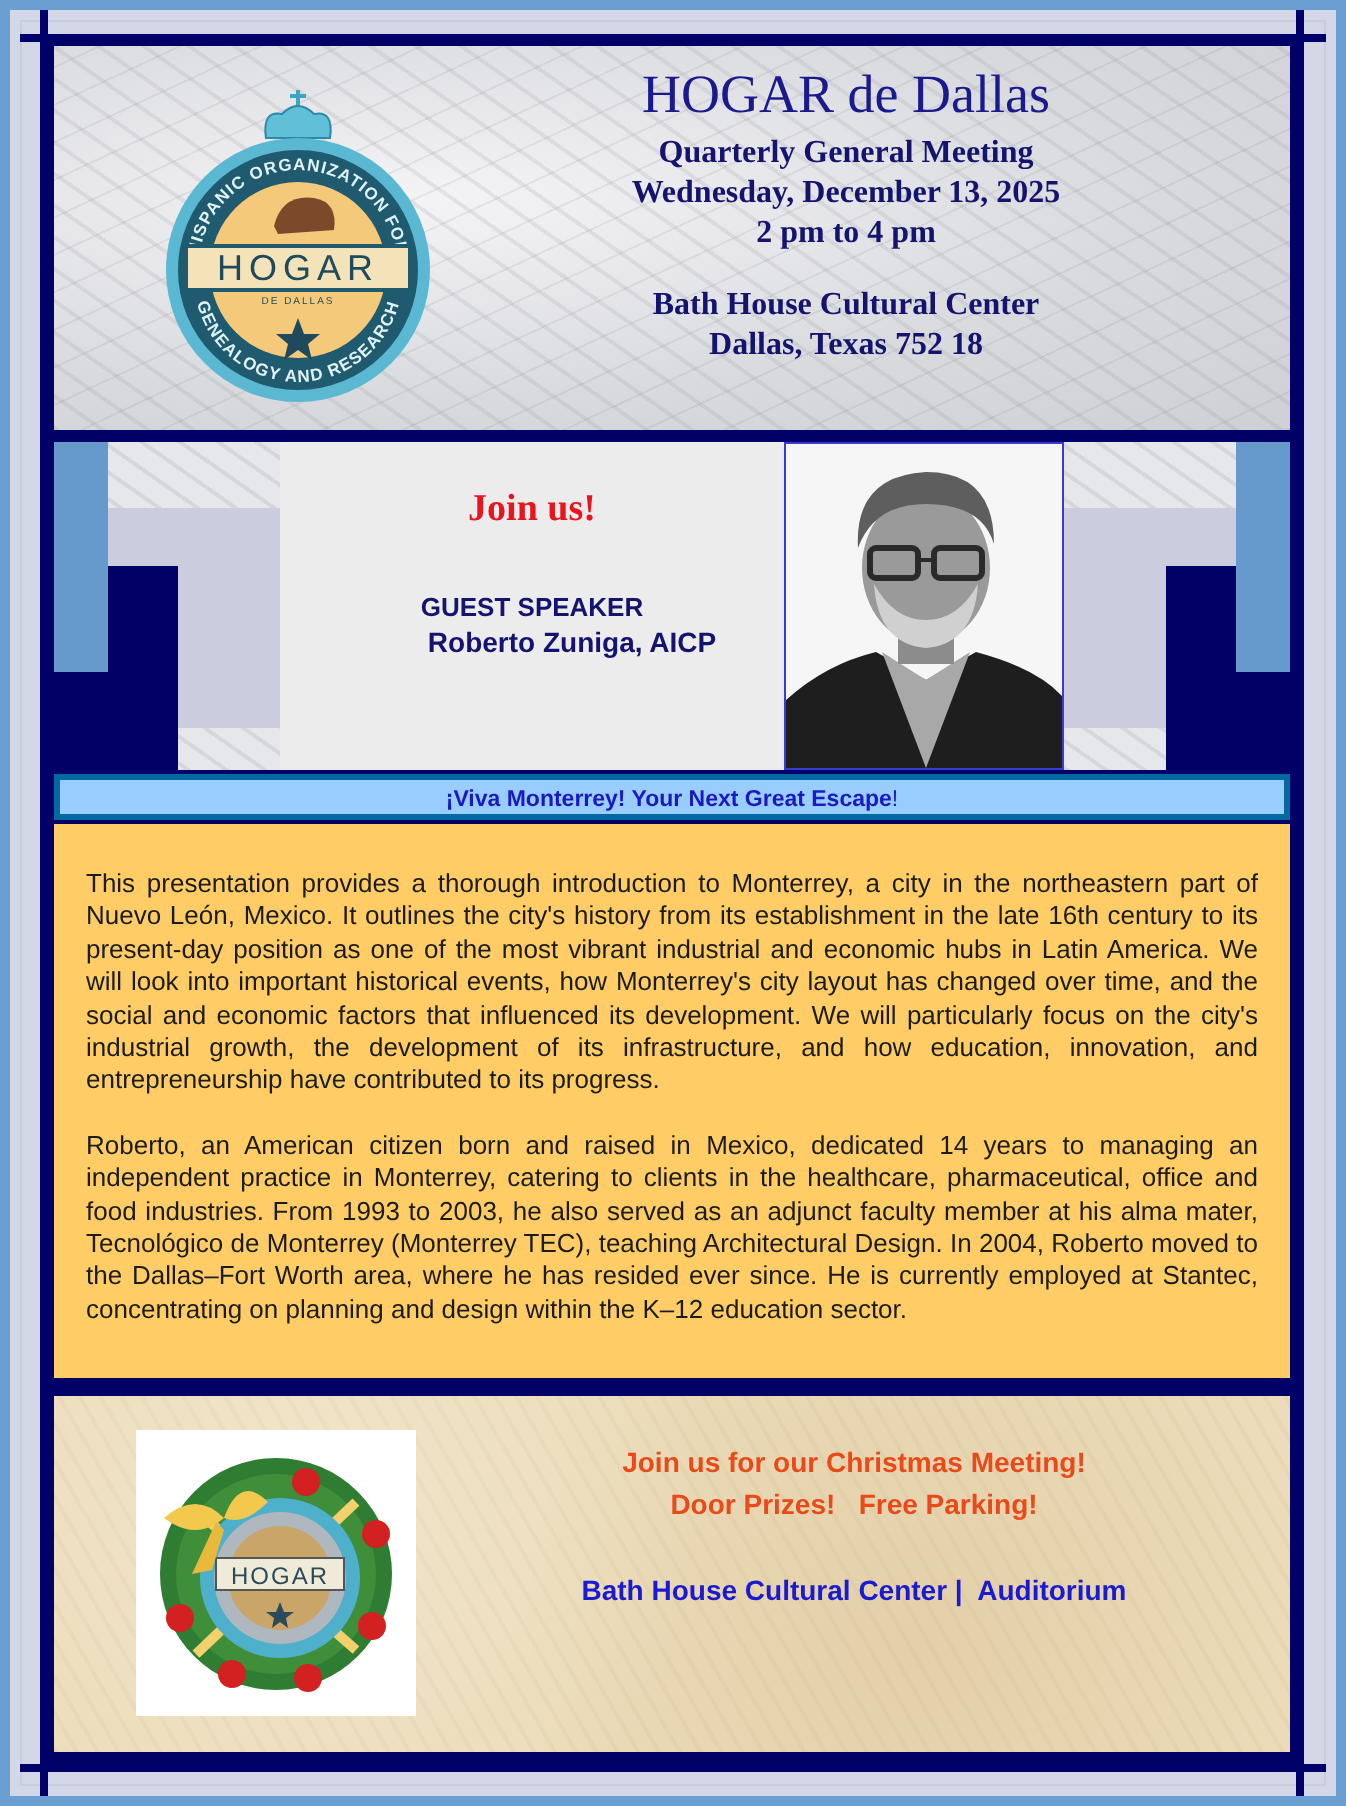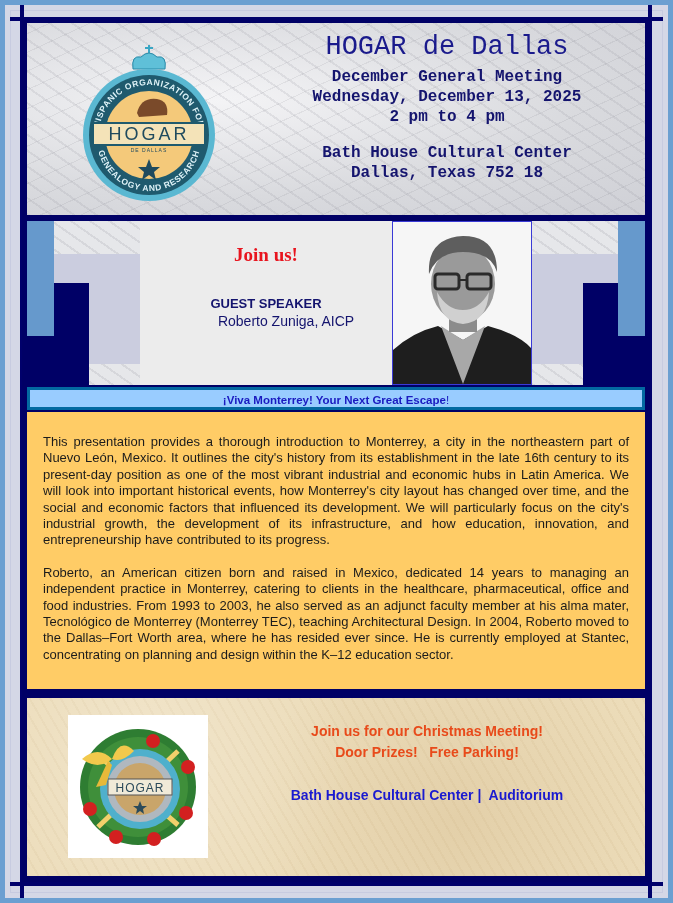--- a/index.html
+++ b/index.html
@@ -34,22 +34,22 @@
     background:
       repeating-linear-gradient(35deg, rgba(150,150,160,0.18) 0 2px, transparent 2px 13px),
       repeating-linear-gradient(-25deg, rgba(120,120,130,0.12) 0 1px, transparent 1px 17px),
       radial-gradient(ellipse at 30% 40%, #f4f4f6 0%, #d9dade 60%, #cfd0d6 100%);
     background-color: #e2e3e7;
   }
   .logo {
     position: absolute; left: 52px; top: 20px; width: 140px; height: 160px;
   }
   .header-text {
-    position: absolute; left: 280px; top: 8px; width: 280px; text-align: center;
-    font-family: Liberation Mono, monospace; color: #14147a;
+    position: absolute; left: 256px; top: 8px; width: 280px; text-align: center;
+    font-family: Liberation Serif, serif; color: #14147a;
   }
   .h-title { font-size: 27px; line-height: 32px; color: #1a1a8c; }
   .h-line { font-size: 16px; font-weight: bold; line-height: 20px; color: #14146e; }
   .h-gap { height: 16px; }
 
   
   .middle {
     position: absolute; left: 5px; top: 201px; width: 618px; height: 164px;
     background: #3b82f6;
   }
@@ -66,21 +66,21 @@
     position: absolute; left: 113px; top: 0; width: 252px; height: 164px;
     background: #ececec; text-align: center;
   }
   .join-us {
     margin-top: 23px; font-family: "Liberation Serif", serif; font-weight: bold;
     font-size: 19px; color: #e8141e;
   }
   .guest-label {
     margin-top: 29px; font-weight: bold; font-size: 13px; color: #14146e; line-height: 17px;
   }
-  .guest-name { font-weight: normal; font-size: 14px; color: #14146e; line-height: 19px; margin-left: 40px; }
+  .guest-name { font-weight: bold; font-size: 14px; color: #14146e; line-height: 19px; margin-left: 40px; }
   .photo {
     position: absolute; left: 365px; top: 0; width: 140px; height: 164px;
     box-sizing: border-box; border: 1px solid #3a3ad6;
     background: #ffffff; overflow: hidden;
   }
 
   
   .banner {
     position: absolute; left: 5px; top: 367px; width: 618px; height: 23px;
     box-sizing: border-box; border: 3px solid #0369a1;
@@ -158,21 +158,21 @@
 
       <rect x="14" y="80" width="112" height="22" fill="#f4e3b8" stroke="#1f5a6e" stroke-width="2"></rect>
       <text x="70" y="97" text-anchor="middle" font-family="Liberation Sans, sans-serif" font-size="18" fill="#1f4a5e" letter-spacing="3">HOGAR</text>
       <text x="70" y="109" text-anchor="middle" font-family="Liberation Sans, sans-serif" font-size="5" fill="#1f4a5e" letter-spacing="1">DE DALLAS</text>
 
       <polygon points="70,116 73,124 81,124 75,129 77,137 70,132 63,137 65,129 59,124 67,124" fill="#1f4a5e"></polygon>
     </svg>
 
     <div class="header-text">
       <div class="h-title">HOGAR de Dallas</div>
-      <div class="h-line" style="margin-top:4px;">December General Meeting</div>
+      <div class="h-line" style="margin-top:4px;">Quarterly General Meeting</div>
       <div class="h-line">Wednesday, December 13, 2025</div>
       <div class="h-line">2 pm to 4 pm</div>
       <div class="h-gap"></div>
       <div class="h-line">Bath House Cultural Center</div>
       <div class="h-line">Dallas, Texas 752 18</div>
     </div>
   </div>
 
   <div class="middle">
 

